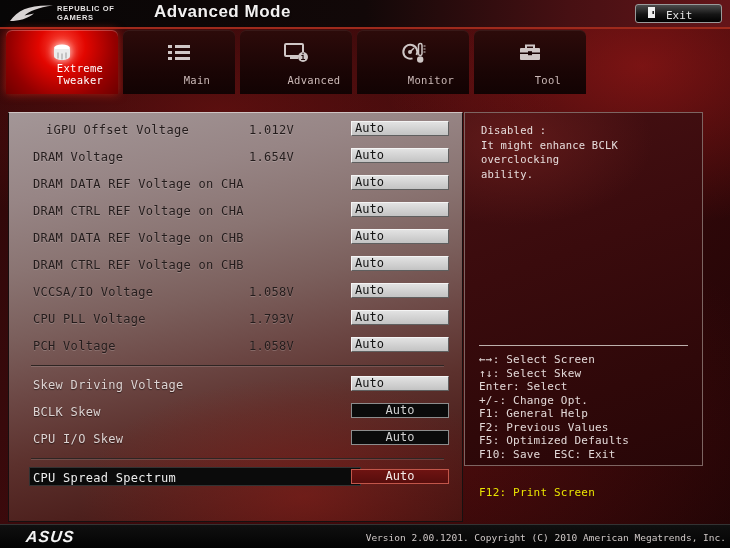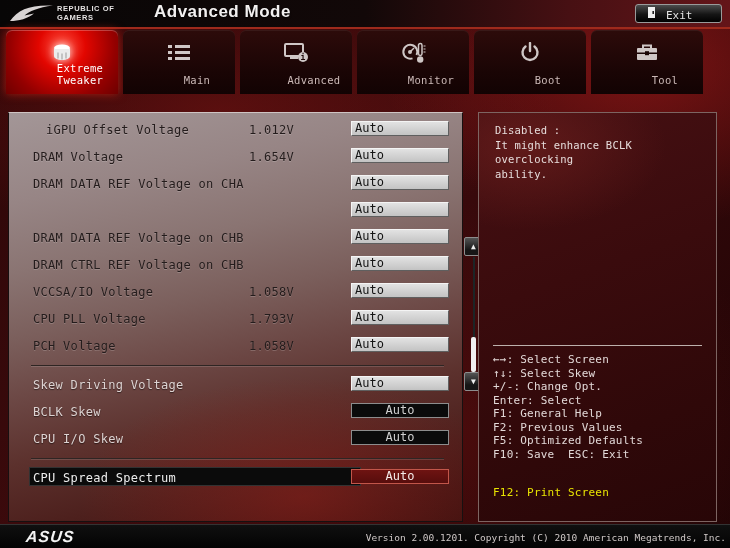--- a/index.html
+++ b/index.html
@@ -64,21 +64,21 @@
   .separator::after{content:"";position:absolute;left:22px;right:18px;top:5px;height:1px;
     background:#2e2523;box-shadow:0 1px 0 rgba(255,255,255,.14);}
   
   .scroll-btn{position:absolute;left:464px;width:19px;height:19px;box-sizing:border-box;cursor:pointer;
     background:linear-gradient(#545454,#161616 70%);border:1px solid #8d8d8d;border-radius:2px;
     color:#eee;font-size:8px;line-height:17px;text-align:center;}
   .scroll-up{top:237px;} .scroll-down{top:372px;}
   .scroll-track{position:absolute;left:473px;top:257px;width:2px;height:115px;background:#1c2526;cursor:pointer;}
   .scroll-thumb{position:absolute;left:471px;top:337px;width:5px;height:35px;background:#f1f1f1;border-radius:2px;cursor:grab;}
   
-  .help-panel{position:absolute;left:478px;top:112px;width:239px;height:410px;box-sizing:border-box;
+  .help-panel{position:absolute;left:464px;top:112px;width:239px;height:354px;box-sizing:border-box;
     border:1px solid #7d6562;
     background:
       radial-gradient(ellipse 200px 120px at 20% 8%, rgba(120,35,32,.55), transparent 70%),
       linear-gradient(160deg,#461013 0%,#3a0b0d 40%,#2f0809 75%,#280607 100%);}
   .help-text{position:absolute;left:16px;top:10px;}
   .help-line{font-size:10.5px;line-height:14.5px;color:#e7dddc;letter-spacing:.2px;}
   .help-divider{position:absolute;left:14px;right:14px;top:232px;height:1px;background:#bdb0ac;}
   .key-legend{position:absolute;left:14px;top:240px;}
   .legend-line{font-size:11px;line-height:13.5px;color:#e2d8d7;letter-spacing:.2px;white-space:pre;}
   .legend-line.hl{color:#e9e400;margin-top:25px;}
@@ -169,29 +169,20 @@
             <line x1="22.5" y1="4" x2="24.5" y2="4"></line>
               <line x1="22.5" y1="7" x2="24.5" y2="7"></line>
               <line x1="22.5" y1="10" x2="24.5" y2="10"></line>
           </g>
         </svg>
       </span>
       <span class="tab-label">Monitor</span>
     </div>
     <div class="tab">
       <span class="tab-icon">
-        <svg width="22" height="23" viewBox="0 0 22 23">
-          <path d="M6.5 4.5 A 7.5 7.5 0 1 0 15.5 4.5" fill="none" stroke="#cfc7c6" stroke-width="2.4" stroke-linecap="round"></path>
-          <line x1="11" y1="1" x2="11" y2="9" stroke="#cfc7c6" stroke-width="2.4" stroke-linecap="round"></line>
-        </svg>
-      </span>
-      <span class="tab-label">Boot</span>
-    </div>
-    <div class="tab">
-      <span class="tab-icon">
         <svg width="24" height="20" viewBox="0 0 24 20">
           <path d="M8 5 v-2.5 h8 v2.5" fill="none" stroke="#cfc7c6" stroke-width="2"></path>
           <rect x="2" y="5" width="20" height="12" rx="1" fill="#cfc7c6"></rect>
           <rect x="2" y="9.5" width="20" height="1.5" fill="#1a0505"></rect>
           <rect x="10" y="8.2" width="4" height="4" fill="#1a0505"></rect>
         </svg>
       </span>
       <span class="tab-label">Tool</span>
     </div>
   </div>
@@ -210,20 +201,21 @@
     <span class="row-value">Auto</span>
   </div>
 
   <div class="row g1 v-light">
     <span class="row-label">DRAM DATA REF Voltage on CHA</span>
     <span class="row-reading"></span>
     <span class="row-value">Auto</span>
   </div>
 
   <div class="row g1 v-light">
+    <span class="row-label">DRAM CTRL REF Voltage on CHA</span>
     <span class="row-reading"></span>
     <span class="row-value">Auto</span>
   </div>
 
   <div class="row g1 v-light">
     <span class="row-label">DRAM DATA REF Voltage on CHB</span>
     <span class="row-reading"></span>
     <span class="row-value">Auto</span>
   </div>
 
@@ -285,22 +277,22 @@
   <div class="help-panel">
     <div class="help-text">
         <div class="help-line">Disabled :</div>
         <div class="help-line">It might enhance BCLK overclocking</div>
         <div class="help-line">ability.</div>
       </div>
     <div class="help-divider"></div>
     <div class="key-legend">
         <div class="legend-line">←→: Select Screen</div>
         <div class="legend-line">↑↓: Select Skew</div>
+        <div class="legend-line">Enter: Select</div>
         <div class="legend-line">+/-: Change Opt.</div>
-        <div class="legend-line">Enter: Select</div>
         <div class="legend-line">F1: General Help</div>
         <div class="legend-line">F2: Previous Values</div>
         <div class="legend-line">F5: Optimized Defaults</div>
         <div class="legend-line">F10: Save  ESC: Exit</div>
         <div class="legend-line hl">F12: Print Screen</div>
       </div>
   </div>
 
   <div class="footer">
     <span class="asus-logo">ASUS</span>

